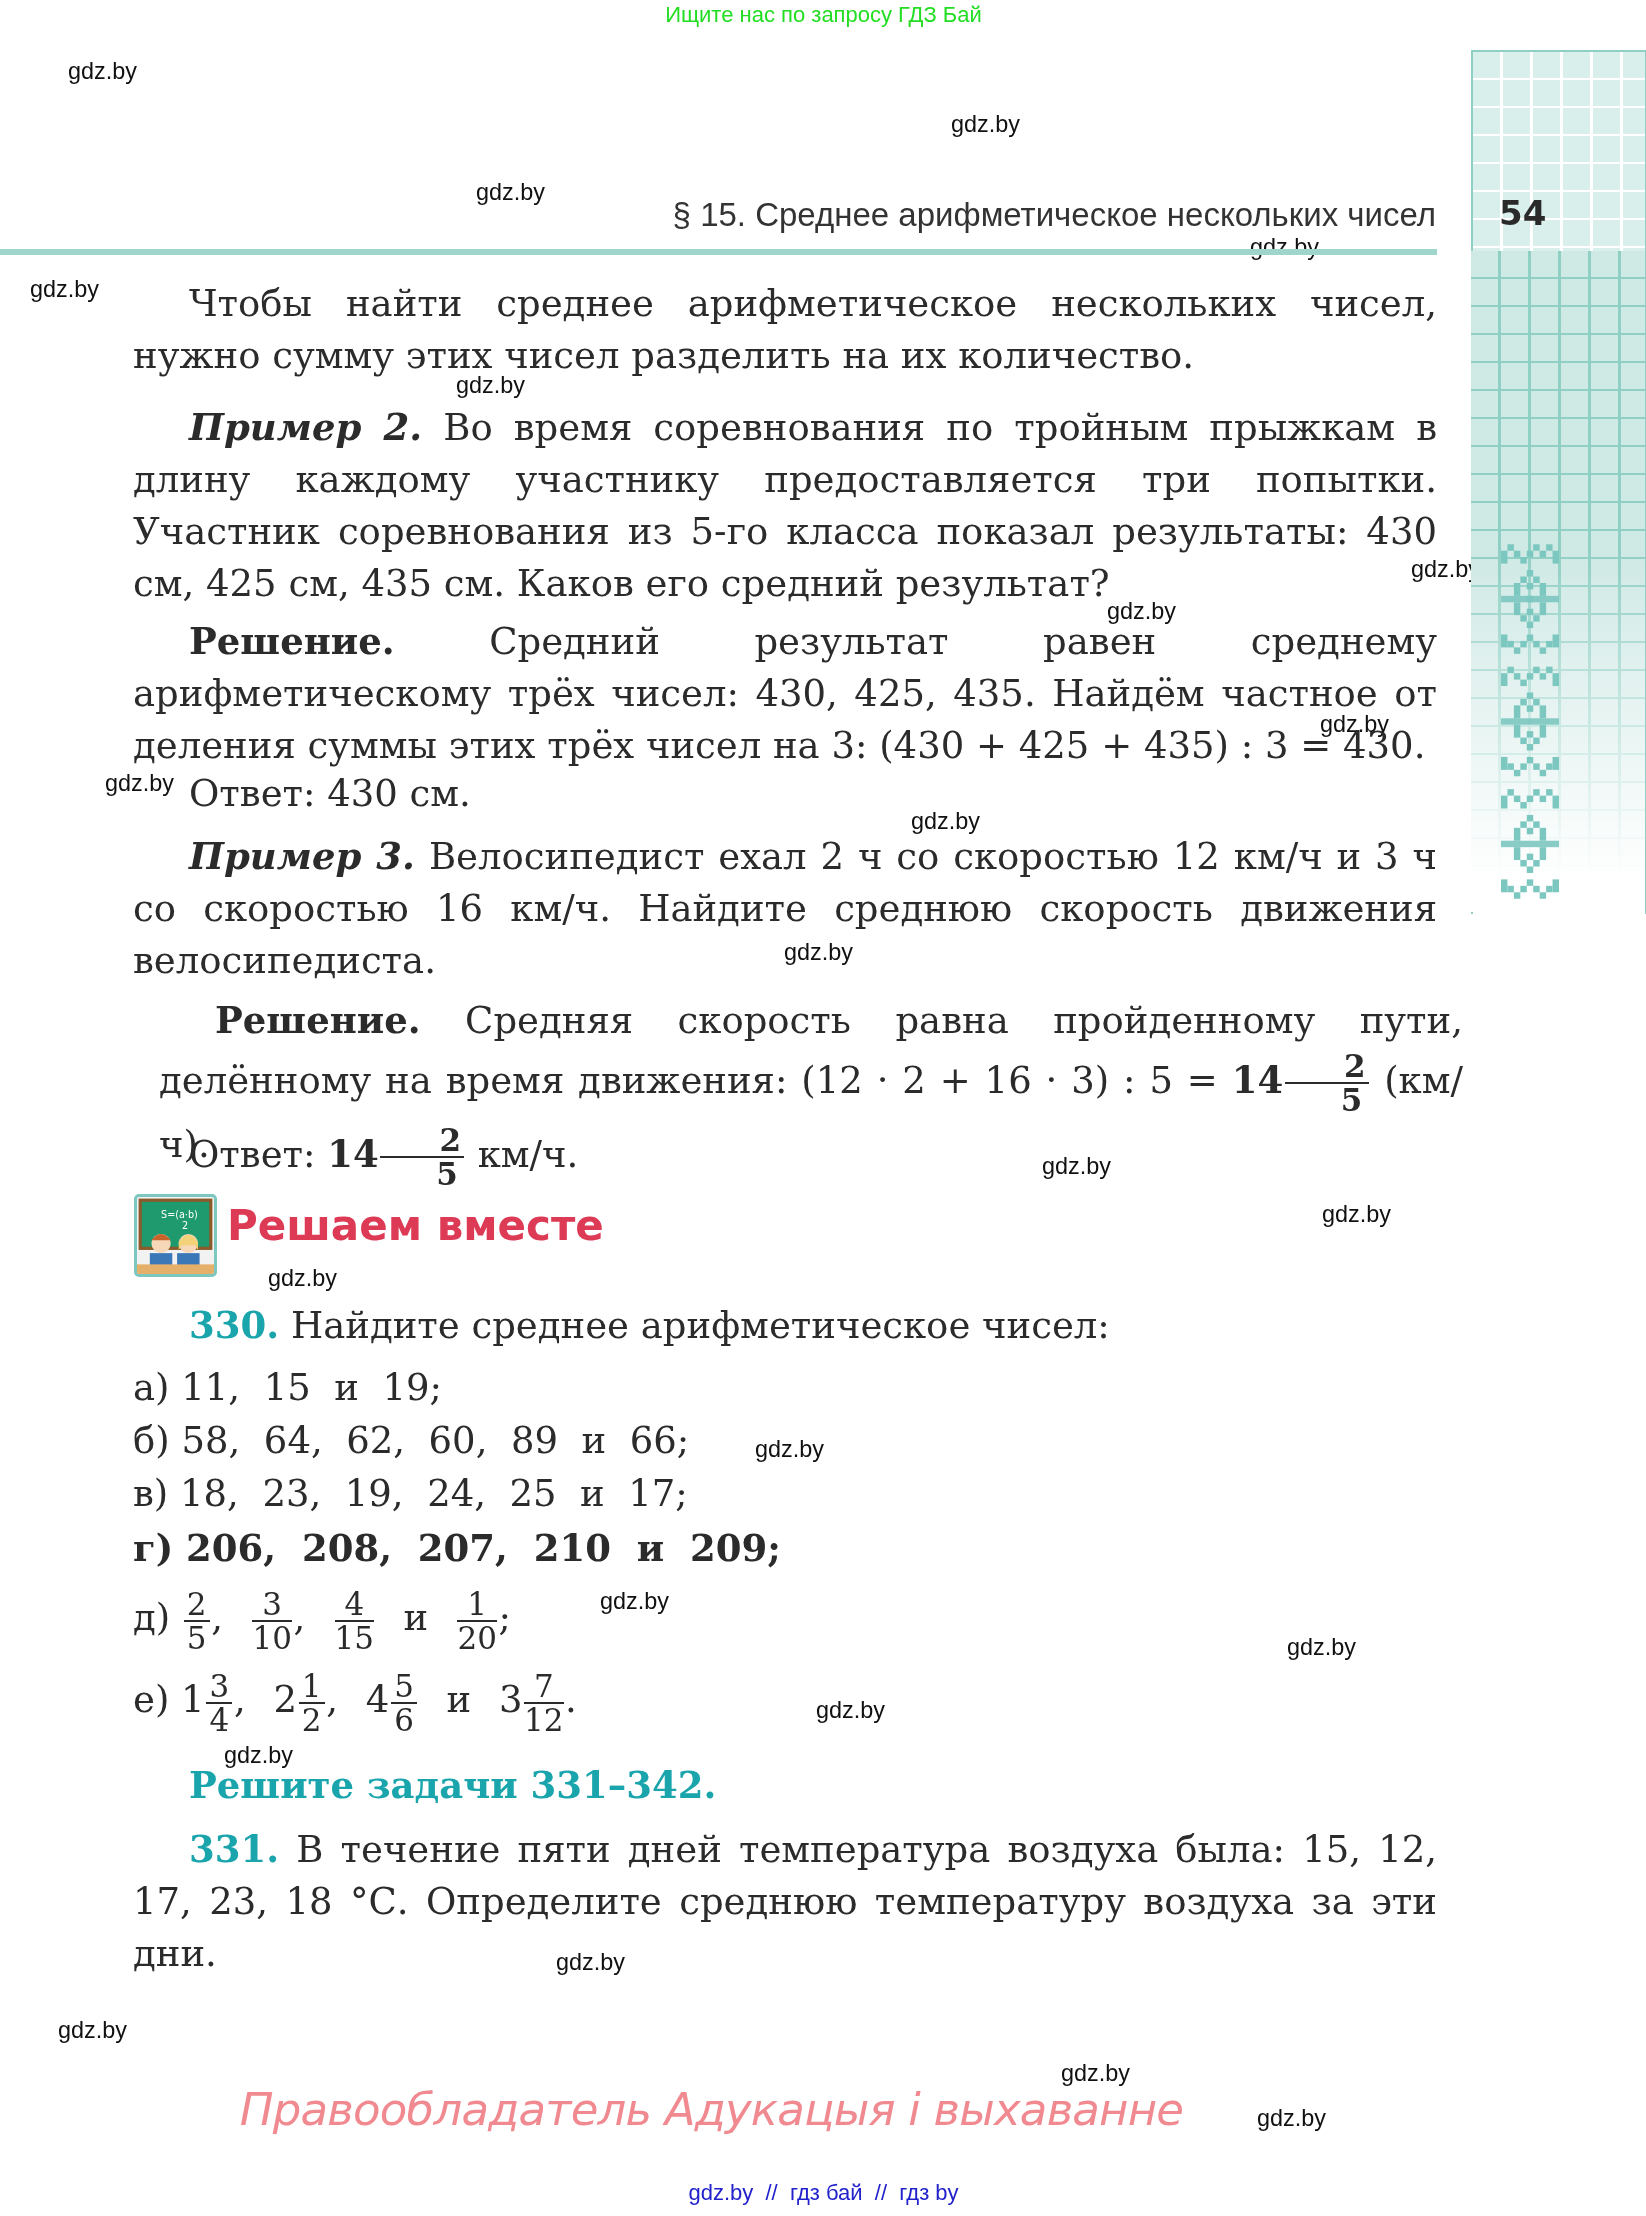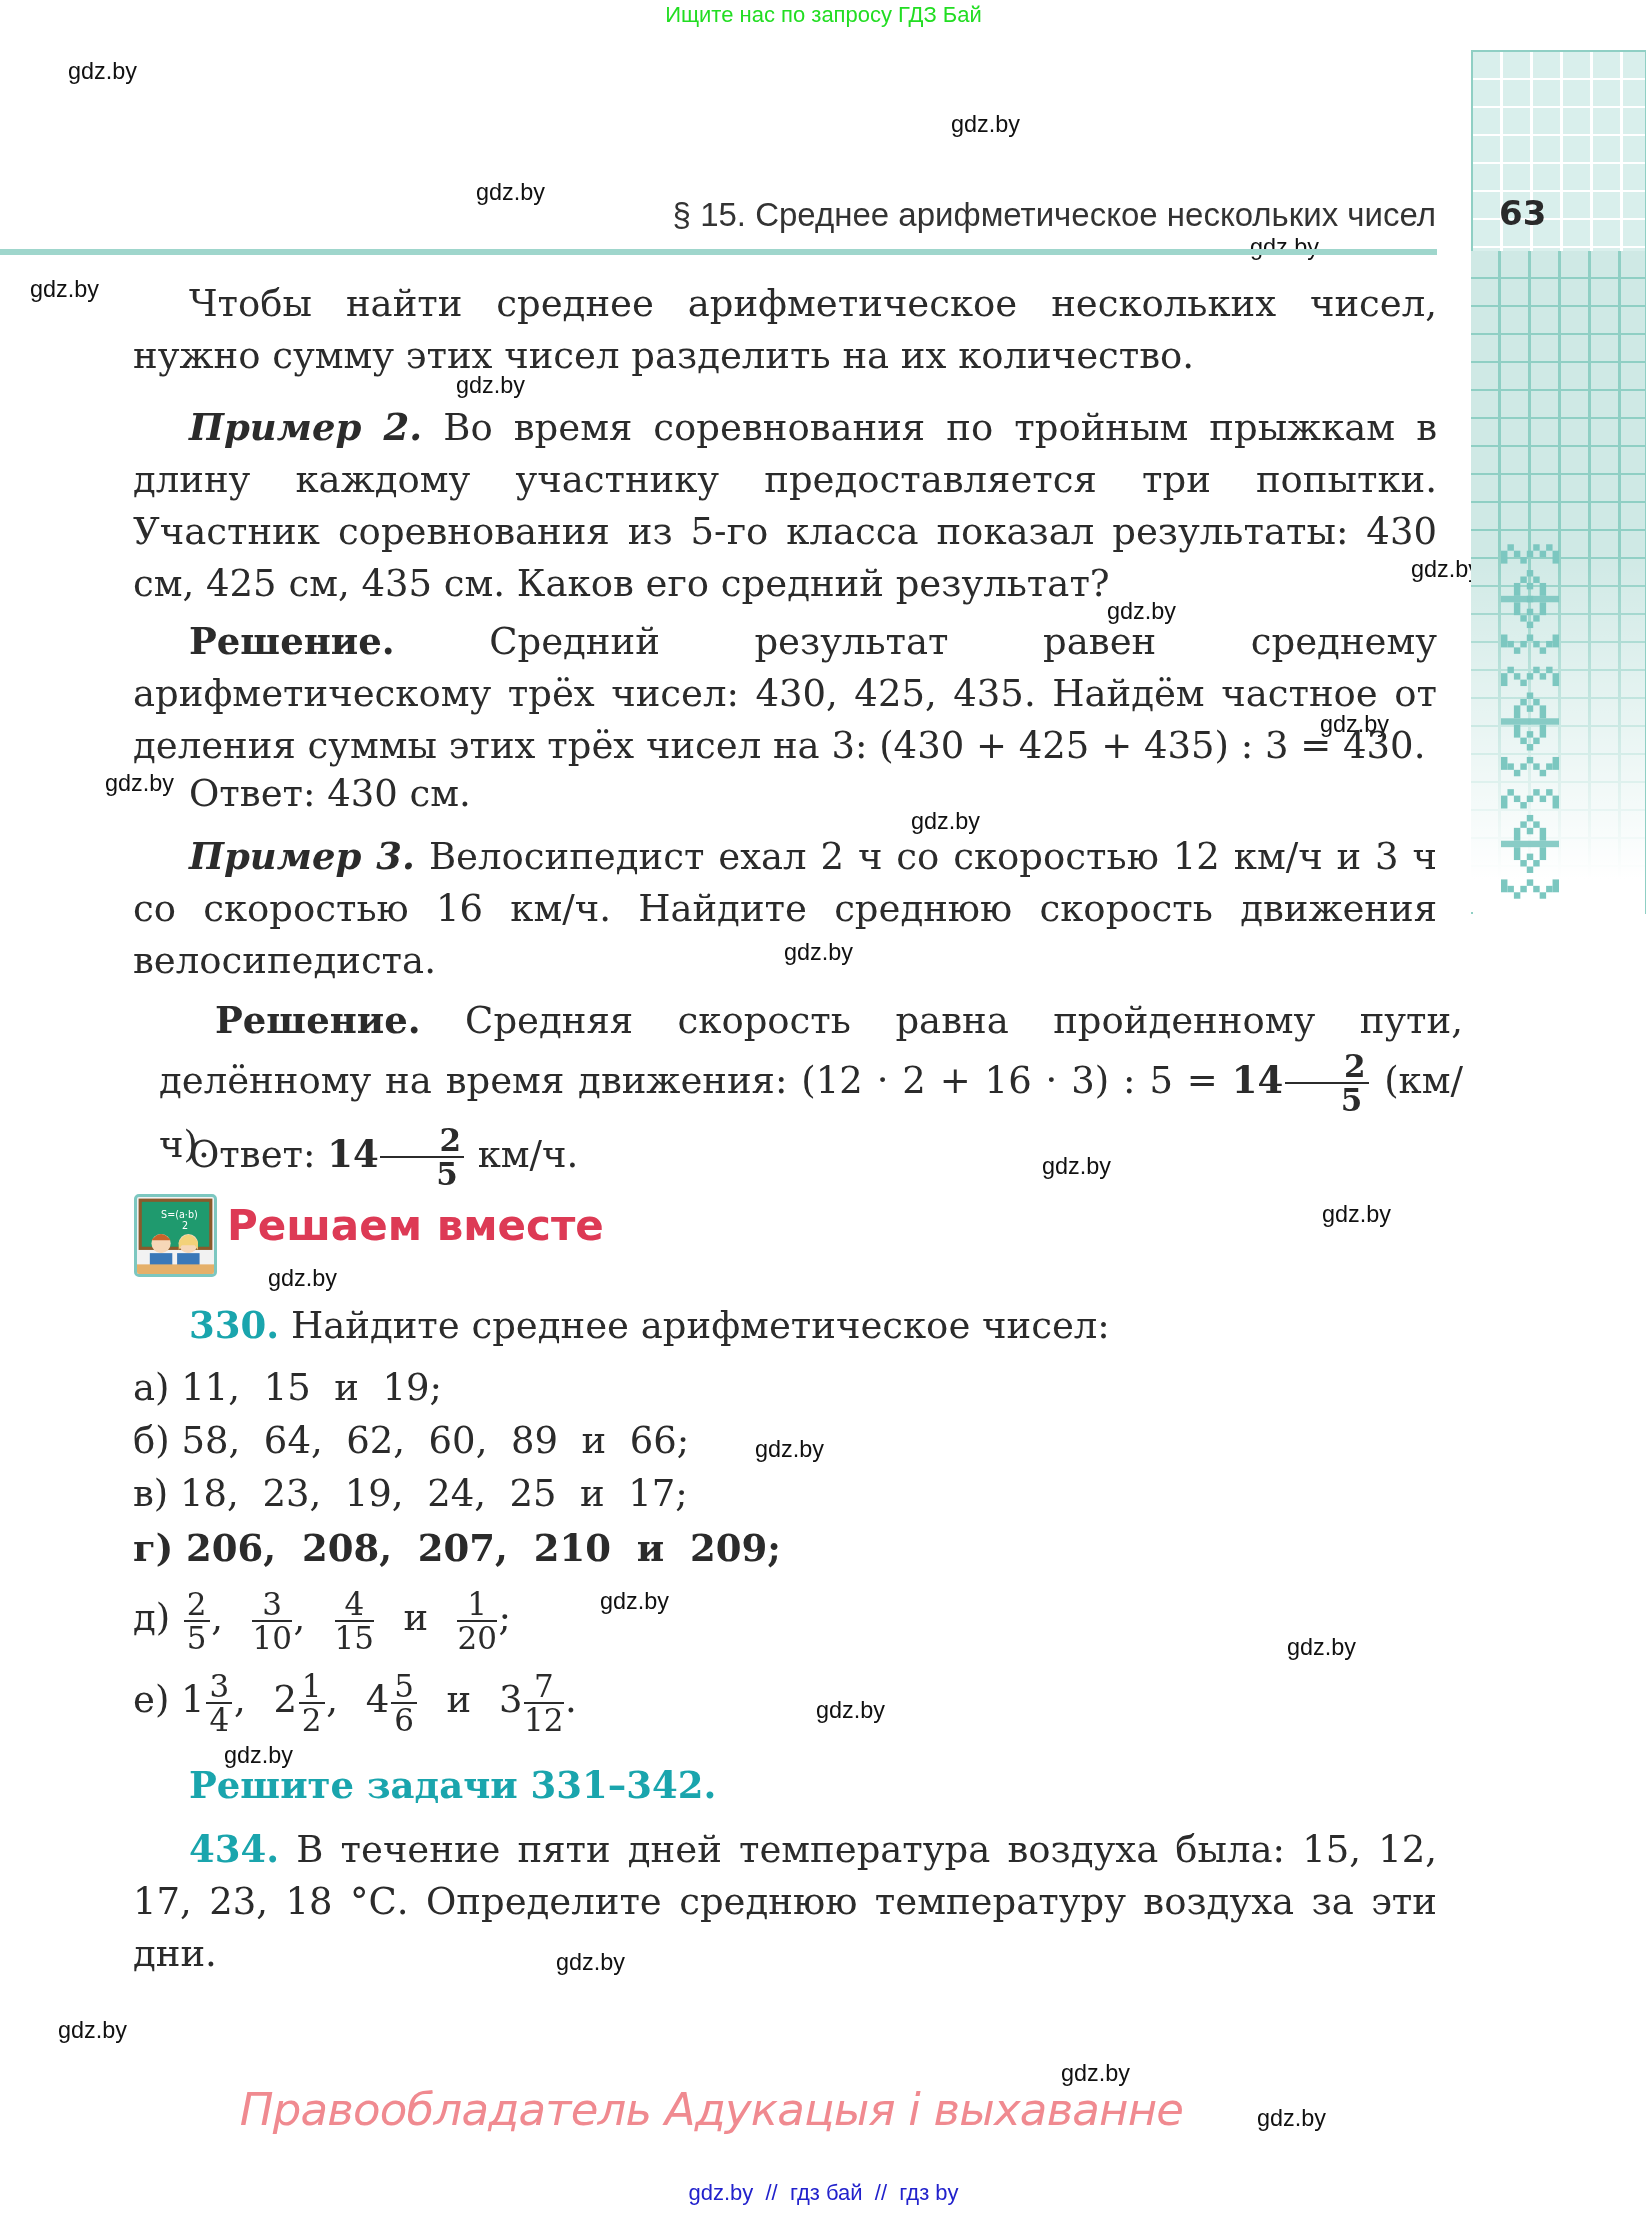--- a/index.html
+++ b/index.html
@@ -167,21 +167,21 @@
       <rect x="3" y="54" width="1" height="1"></rect>
       <rect x="4" y="53" width="1" height="1"></rect>
       <rect x="5" y="54" width="1" height="1"></rect>
       <rect x="6" y="55" width="1" height="1"></rect>
       <rect x="7" y="54" width="1" height="1"></rect>
       <rect x="8" y="53" width="1" height="2"></rect>
   </svg>
 </div>
 
 <div class="header-title">§ 15. Среднее арифметическое нескольких чисел</div>
-<div class="page-num">63</div>
+<div class="page-num">54</div>
 <div class="rule"></div>
 
 <div class="para indent" style="top:278px;">Чтобы найти среднее арифметическое нескольких чисел, нужно сумму этих чисел разделить на их количество.</div>
 
 <div class="para indent" style="top:401px;">
   <span class="bi">Пример 2.</span>
   <span>Во время соревнования по тройным прыжкам в длину каждому участнику предоставляется три попытки. Участник соревнования из 5-го класса показал результаты: 430 см, 425 см, 435 см. Каков его средний результат?</span>
 </div>
 <div class="para indent" style="top:615px;">
   <span class="b">Решение.</span>
@@ -254,19 +254,19 @@
   <span>1</span><span class="frac"><span class="num">3</span><span class="den">4</span></span><span>,</span><span class="gap"></span>
   <span>2</span><span class="frac"><span class="num">1</span><span class="den">2</span></span><span>,</span><span class="gap"></span>
   <span>4</span><span class="frac"><span class="num">5</span><span class="den">6</span></span><span class="gap"></span>
   <span>и</span><span class="gap"></span>
   <span>3</span><span class="frac"><span class="num">7</span><span class="den">12</span></span><span>.</span>
 </div>
 
 <div class="para indent teal" style="top:1759px;">Решите задачи 331–342.</div>
 
 <div class="para indent" style="top:1823px;">
-  <span class="teal">434.</span>
+  <span class="teal">331.</span>
   <span>В течение пяти дней температура воздуха была: 15, 12, 17, 23, 18 °С. Определите среднюю температуру воздуха за эти дни.</span>
 </div>
 
 <div class="copyright">Правообладатель Адукацыя і выхаванне</div>
 <div class="footer-links" style="white-space:pre">gdz.by  //  гдз бай  //  гдз by</div>
 
 
 </body></html>

